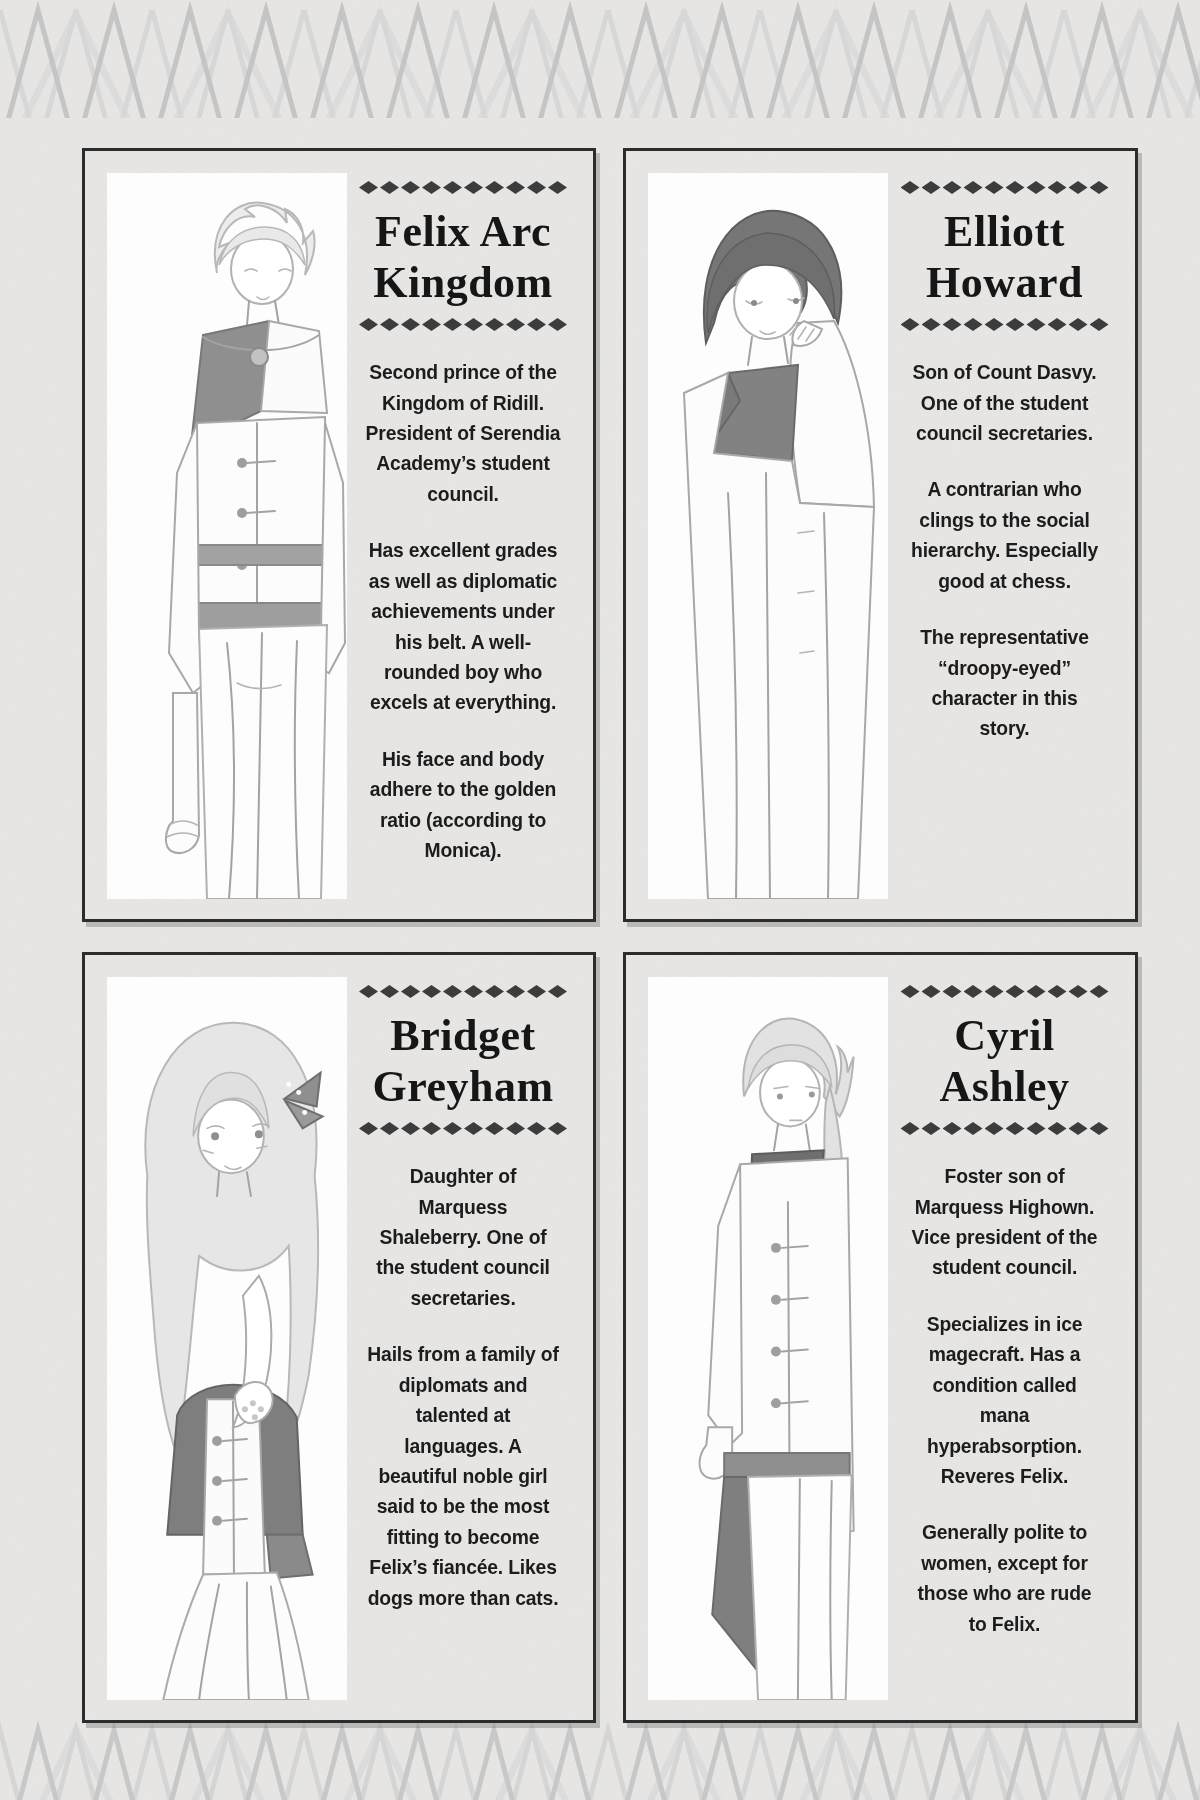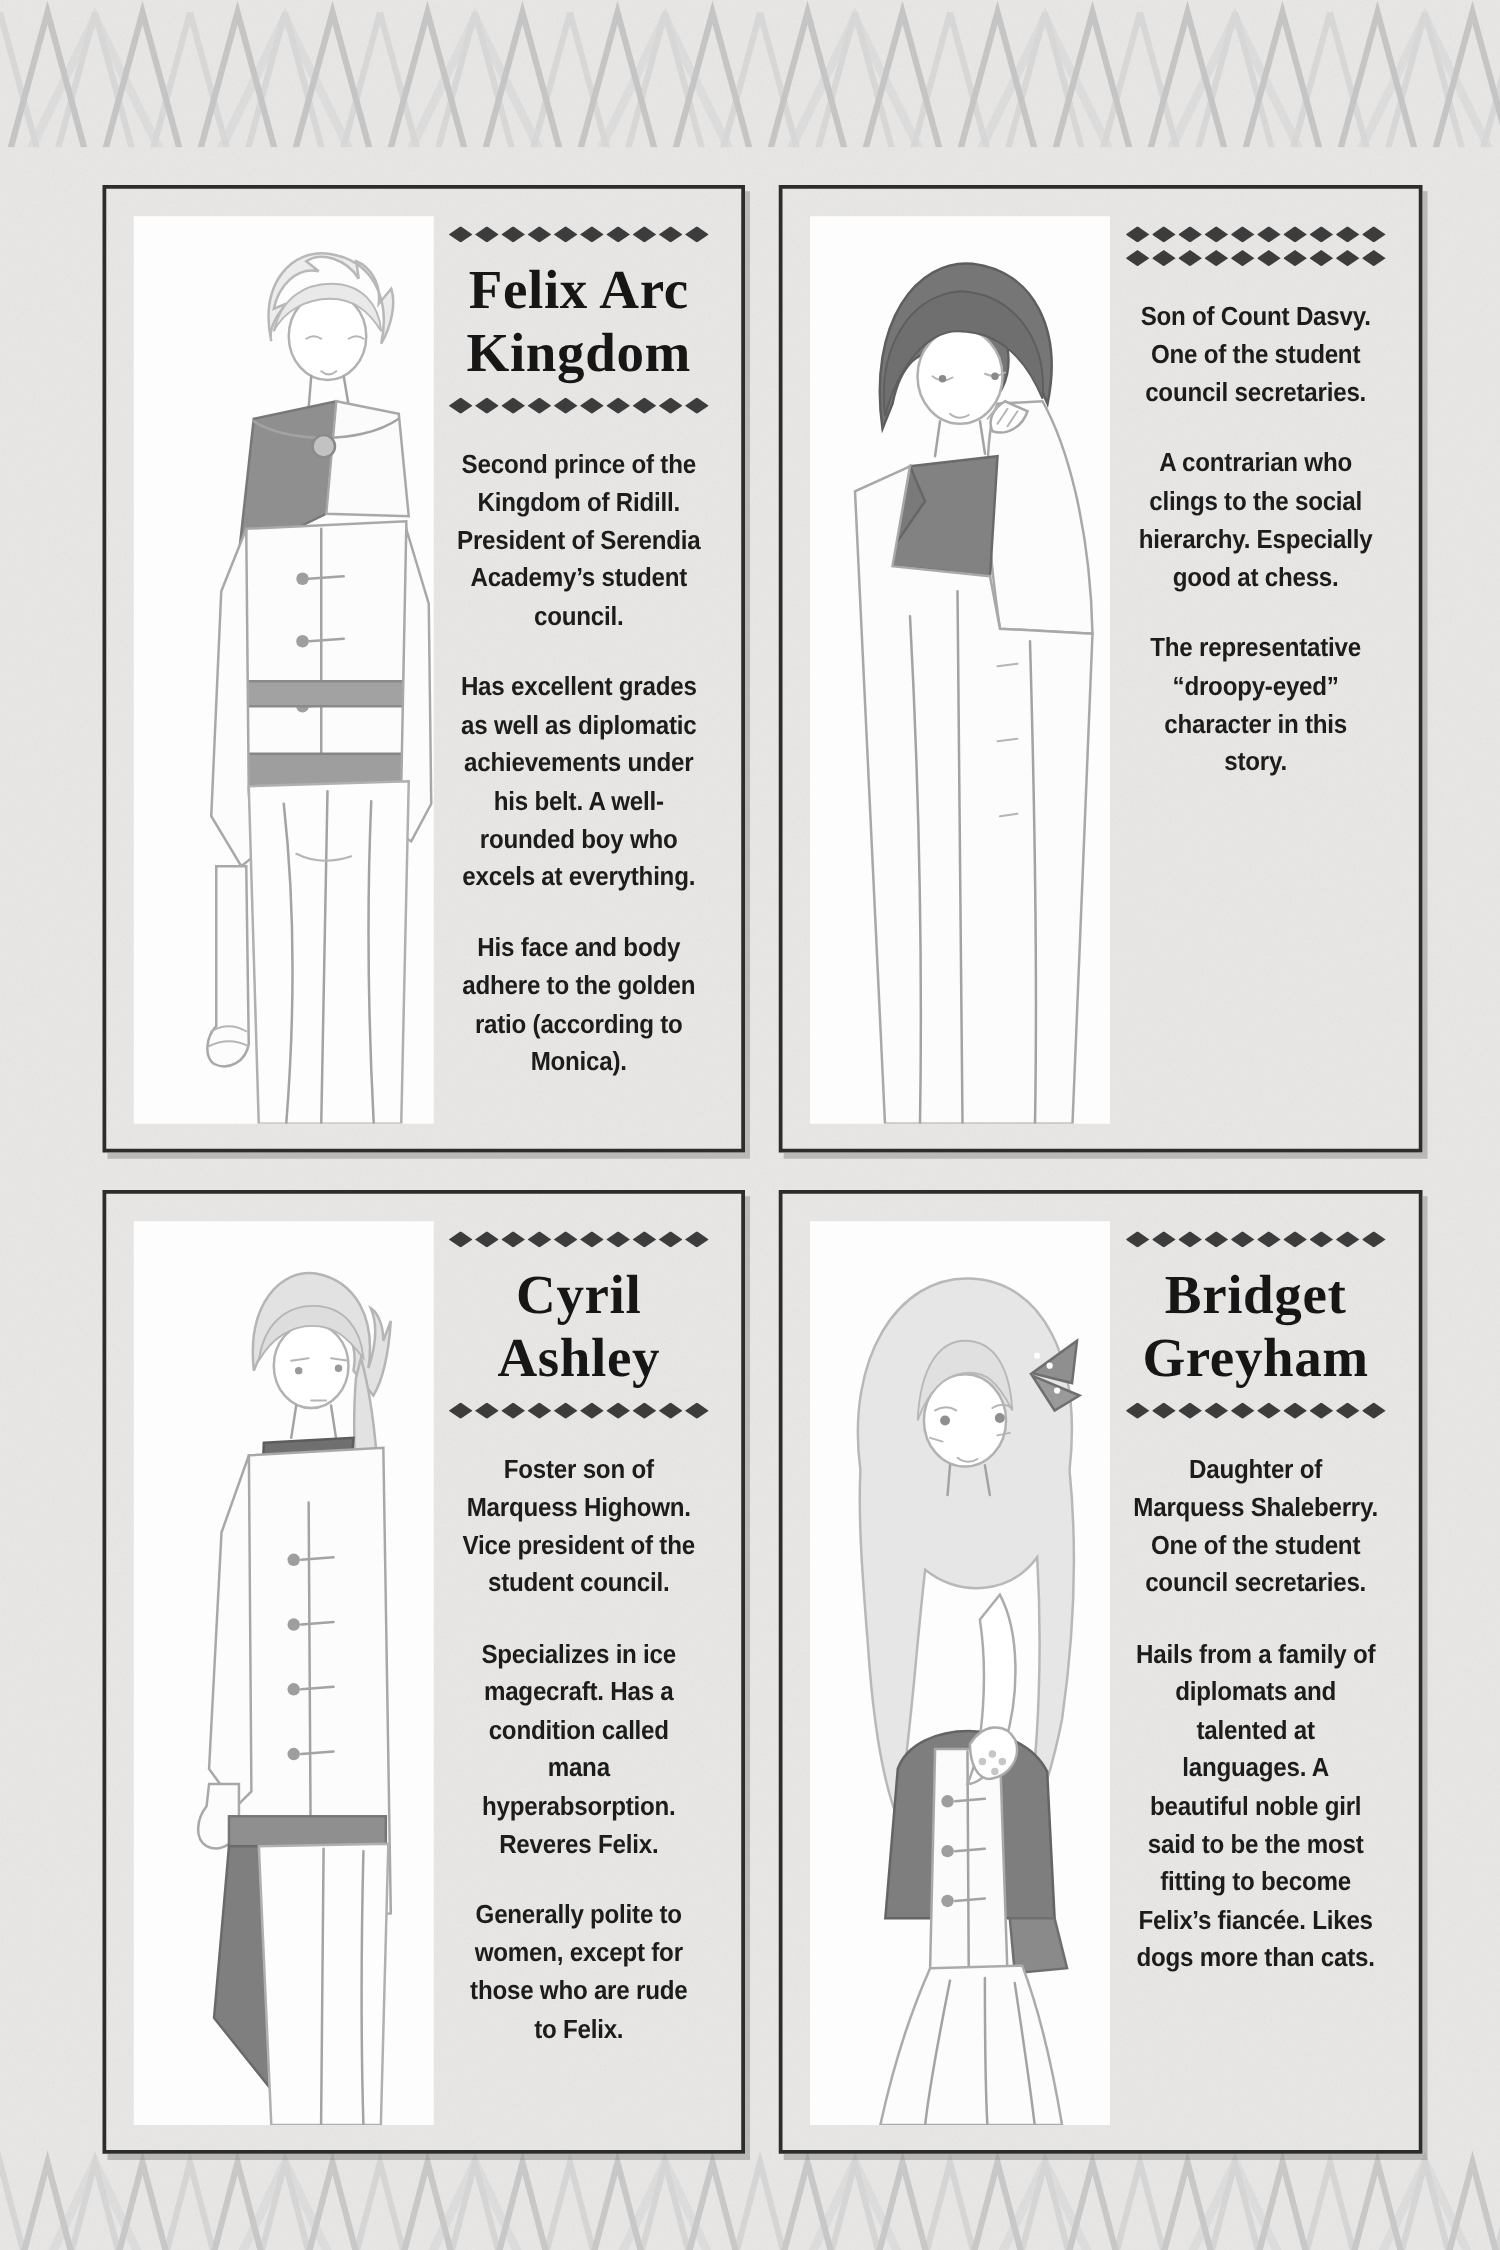--- a/index.html
+++ b/index.html
@@ -193,105 +193,40 @@
           <span class="dm" style="background: rgb(60, 60, 60);"></span>
           <span class="dm" style="background: rgb(60, 60, 60);"></span>
           <span class="dm" style="background: rgb(60, 60, 60);"></span>
           <span class="dm" style="background: rgb(60, 60, 60);"></span>
           <span class="dm" style="background: rgb(60, 60, 60);"></span>
           <span class="dm" style="background: rgb(60, 60, 60);"></span>
           <span class="dm" style="background: rgb(60, 60, 60);"></span>
           <span class="dm" style="background: rgb(60, 60, 60);"></span>
           <span class="dm" style="background: rgb(60, 60, 60);"></span>
         </div>
+      <div class="card-title">
+        <div>Elliott</div>
+        <div>Howard</div>
+      </div>
       <div class="diamonds">
           <span class="dm" style="background: rgb(60, 60, 60);"></span>
           <span class="dm" style="background: rgb(60, 60, 60);"></span>
           <span class="dm" style="background: rgb(60, 60, 60);"></span>
           <span class="dm" style="background: rgb(60, 60, 60);"></span>
           <span class="dm" style="background: rgb(60, 60, 60);"></span>
           <span class="dm" style="background: rgb(60, 60, 60);"></span>
           <span class="dm" style="background: rgb(60, 60, 60);"></span>
           <span class="dm" style="background: rgb(60, 60, 60);"></span>
           <span class="dm" style="background: rgb(60, 60, 60);"></span>
           <span class="dm" style="background: rgb(60, 60, 60);"></span>
         </div>
       <div class="desc">
         <p>Son of Count Dasvy. One of the student council secretaries.</p>
         <p>A contrarian who clings to the social hierarchy. Especially good at chess.</p>
         <p>The representative “droopy-eyed” character in this story.</p>
-      </div>
-    </div>
-  </div>
-
-  <div class="card">
-    <div class="portrait">
-      <svg viewBox="0 0 240 726">
-        <path d="M96,120 C90,66 118,38 146,42 C178,48 194,78 188,118 C194,100 196,84 190,70 C196,74 200,84 200,96 L206,80 C204,110 198,130 192,140 L176,120 C180,98 170,80 152,76 C132,72 108,88 96,120 Z" fill="#e2e2e2" stroke="#b5b5b5" stroke-width="2"></path>
-        <ellipse cx="142" cy="116" rx="30" ry="34" fill="#ffffff" stroke="#b2b2b2" stroke-width="2"></ellipse>
-        <path d="M100,112 C104,82 122,68 144,68 C168,68 182,86 184,110 C170,92 160,84 143,84 C126,84 110,94 100,112 Z" fill="#dddddd" stroke="#b5b5b5" stroke-width="1.5"></path>
-        <path d="M182,110 C196,160 200,240 196,320 C192,380 184,420 176,446 C186,380 186,300 180,240 C176,190 176,150 178,126 Z" fill="#e2e2e2" stroke="#b5b5b5" stroke-width="2"></path>
-        <path class="skt" d="M126,112 l14,-2 M158,110 l14,2"></path>
-        <circle cx="132" cy="120" r="3" fill="#9a9a9a"></circle>
-          <circle cx="164" cy="118" r="3" fill="#9a9a9a"></circle>
-        <path class="skt" d="M142,144 l12,0"></path>
-        <path class="sk" d="M130,148 L126,174 M158,148 L162,174"></path>
-        <path d="M104,178 L176,174 L172,222 L102,226 Z" fill="#6f6f6f" stroke="#5c5c5c" stroke-width="2"></path>
-        <circle cx="138" cy="204" r="8" fill="#c8c8c8" stroke="#8a8a8a" stroke-width="2"></circle>
-        <path d="M92,188 L200,182 L206,556 L80,562 Z" fill="#fcfcfc" stroke="#a8a8a8" stroke-width="2"></path>
-        <path class="sk" d="M140,226 L142,560"></path>
-        <circle cx="128" cy="272" r="5" fill="#9e9e9e"></circle>
-          <path class="sk" d="M134,272 L160,270"></path>
-        <circle cx="128" cy="324" r="5" fill="#9e9e9e"></circle>
-          <path class="sk" d="M134,324 L160,322"></path>
-        <circle cx="128" cy="376" r="5" fill="#9e9e9e"></circle>
-          <path class="sk" d="M134,376 L160,374"></path>
-        <circle cx="128" cy="428" r="5" fill="#9e9e9e"></circle>
-          <path class="sk" d="M134,428 L160,426"></path>
-        <path d="M92,188 L70,250 L60,440 L82,470 L94,458 Z" fill="#fcfcfc" stroke="#a8a8a8" stroke-width="2"></path>
-        <path d="M58,470 C50,480 48,496 58,502 C70,508 84,498 84,484 L84,452 L60,452 Z" fill="#fcfcfc" stroke="#a8a8a8" stroke-width="2"></path>
-        <rect x="76" y="478" width="126" height="24" fill="#8f8f8f" stroke="#767676" stroke-width="2"></rect>
-        <path d="M76,502 L134,502 L112,700 L64,640 Z" fill="#7f7f7f" stroke="#6a6a6a" stroke-width="2"></path>
-        <path d="M100,502 L204,500 L198,726 L110,726 Z" fill="#fdfdfd" stroke="#b0b0b0" stroke-width="2"></path>
-        <path class="sk" d="M152,504 L150,726 M184,506 C182,590 182,660 184,726"></path>
-      </svg>
-    </div>
-    <div class="info">
-      <div class="diamonds">
-          <span class="dm" style="background: rgb(60, 60, 60);"></span>
-          <span class="dm" style="background: rgb(60, 60, 60);"></span>
-          <span class="dm" style="background: rgb(60, 60, 60);"></span>
-          <span class="dm" style="background: rgb(60, 60, 60);"></span>
-          <span class="dm" style="background: rgb(60, 60, 60);"></span>
-          <span class="dm" style="background: rgb(60, 60, 60);"></span>
-          <span class="dm" style="background: rgb(60, 60, 60);"></span>
-          <span class="dm" style="background: rgb(60, 60, 60);"></span>
-          <span class="dm" style="background: rgb(60, 60, 60);"></span>
-          <span class="dm" style="background: rgb(60, 60, 60);"></span>
-        </div>
-      <div class="card-title">
-        <div>Cyril</div>
-        <div>Ashley</div>
-      </div>
-      <div class="diamonds">
-          <span class="dm" style="background: rgb(60, 60, 60);"></span>
-          <span class="dm" style="background: rgb(60, 60, 60);"></span>
-          <span class="dm" style="background: rgb(60, 60, 60);"></span>
-          <span class="dm" style="background: rgb(60, 60, 60);"></span>
-          <span class="dm" style="background: rgb(60, 60, 60);"></span>
-          <span class="dm" style="background: rgb(60, 60, 60);"></span>
-          <span class="dm" style="background: rgb(60, 60, 60);"></span>
-          <span class="dm" style="background: rgb(60, 60, 60);"></span>
-          <span class="dm" style="background: rgb(60, 60, 60);"></span>
-          <span class="dm" style="background: rgb(60, 60, 60);"></span>
-        </div>
-      <div class="desc">
-        <p>Foster son of Marquess Highown. Vice president of the student council.</p>
-        <p>Specializes in ice magecraft. Has a condition called mana hyperabsorption. Reveres Felix.</p>
-        <p>Generally polite to women, except for those who are rude to Felix.</p>
       </div>
     </div>
   </div>
 
   <div class="card">
     <div class="portrait">
       <svg viewBox="0 0 240 726">
         <path d="M40,200 C28,110 70,44 128,46 C186,48 218,110 208,200 C214,260 212,330 202,400 C194,440 184,470 174,486 C184,420 186,340 182,270 C160,300 120,302 92,280 C84,350 80,420 70,480 C58,450 50,400 46,340 C42,290 38,240 40,200 Z" fill="#e6e6e6" stroke="#b8b8b8" stroke-width="2"></path>
         <ellipse cx="124" cy="160" rx="33" ry="37" fill="#ffffff" stroke="#b2b2b2" stroke-width="2"></ellipse>
         <path d="M86,160 C88,116 104,96 124,96 C148,96 160,118 162,152 C150,128 140,120 123,122 C106,124 94,138 86,160 Z" fill="#e0e0e0" stroke="#b8b8b8" stroke-width="1.5"></path>
@@ -354,13 +289,82 @@
           <span class="dm" style="background: rgb(60, 60, 60);"></span>
           <span class="dm" style="background: rgb(60, 60, 60);"></span>
         </div>
       <div class="desc">
         <p>Daughter of Marquess Shaleberry. One of the student council secretaries.</p>
         <p>Hails from a family of diplomats and talented at languages. A beautiful noble girl said to be the most fitting to become Felix’s fiancée. Likes dogs more than cats.</p>
       </div>
     </div>
   </div>
 
+  <div class="card">
+    <div class="portrait">
+      <svg viewBox="0 0 240 726">
+        <path d="M96,120 C90,66 118,38 146,42 C178,48 194,78 188,118 C194,100 196,84 190,70 C196,74 200,84 200,96 L206,80 C204,110 198,130 192,140 L176,120 C180,98 170,80 152,76 C132,72 108,88 96,120 Z" fill="#e2e2e2" stroke="#b5b5b5" stroke-width="2"></path>
+        <ellipse cx="142" cy="116" rx="30" ry="34" fill="#ffffff" stroke="#b2b2b2" stroke-width="2"></ellipse>
+        <path d="M100,112 C104,82 122,68 144,68 C168,68 182,86 184,110 C170,92 160,84 143,84 C126,84 110,94 100,112 Z" fill="#dddddd" stroke="#b5b5b5" stroke-width="1.5"></path>
+        <path d="M182,110 C196,160 200,240 196,320 C192,380 184,420 176,446 C186,380 186,300 180,240 C176,190 176,150 178,126 Z" fill="#e2e2e2" stroke="#b5b5b5" stroke-width="2"></path>
+        <path class="skt" d="M126,112 l14,-2 M158,110 l14,2"></path>
+        <circle cx="132" cy="120" r="3" fill="#9a9a9a"></circle>
+          <circle cx="164" cy="118" r="3" fill="#9a9a9a"></circle>
+        <path class="skt" d="M142,144 l12,0"></path>
+        <path class="sk" d="M130,148 L126,174 M158,148 L162,174"></path>
+        <path d="M104,178 L176,174 L172,222 L102,226 Z" fill="#6f6f6f" stroke="#5c5c5c" stroke-width="2"></path>
+        <circle cx="138" cy="204" r="8" fill="#c8c8c8" stroke="#8a8a8a" stroke-width="2"></circle>
+        <path d="M92,188 L200,182 L206,556 L80,562 Z" fill="#fcfcfc" stroke="#a8a8a8" stroke-width="2"></path>
+        <path class="sk" d="M140,226 L142,560"></path>
+        <circle cx="128" cy="272" r="5" fill="#9e9e9e"></circle>
+          <path class="sk" d="M134,272 L160,270"></path>
+        <circle cx="128" cy="324" r="5" fill="#9e9e9e"></circle>
+          <path class="sk" d="M134,324 L160,322"></path>
+        <circle cx="128" cy="376" r="5" fill="#9e9e9e"></circle>
+          <path class="sk" d="M134,376 L160,374"></path>
+        <circle cx="128" cy="428" r="5" fill="#9e9e9e"></circle>
+          <path class="sk" d="M134,428 L160,426"></path>
+        <path d="M92,188 L70,250 L60,440 L82,470 L94,458 Z" fill="#fcfcfc" stroke="#a8a8a8" stroke-width="2"></path>
+        <path d="M58,470 C50,480 48,496 58,502 C70,508 84,498 84,484 L84,452 L60,452 Z" fill="#fcfcfc" stroke="#a8a8a8" stroke-width="2"></path>
+        <rect x="76" y="478" width="126" height="24" fill="#8f8f8f" stroke="#767676" stroke-width="2"></rect>
+        <path d="M76,502 L134,502 L112,700 L64,640 Z" fill="#7f7f7f" stroke="#6a6a6a" stroke-width="2"></path>
+        <path d="M100,502 L204,500 L198,726 L110,726 Z" fill="#fdfdfd" stroke="#b0b0b0" stroke-width="2"></path>
+        <path class="sk" d="M152,504 L150,726 M184,506 C182,590 182,660 184,726"></path>
+      </svg>
+    </div>
+    <div class="info">
+      <div class="diamonds">
+          <span class="dm" style="background: rgb(60, 60, 60);"></span>
+          <span class="dm" style="background: rgb(60, 60, 60);"></span>
+          <span class="dm" style="background: rgb(60, 60, 60);"></span>
+          <span class="dm" style="background: rgb(60, 60, 60);"></span>
+          <span class="dm" style="background: rgb(60, 60, 60);"></span>
+          <span class="dm" style="background: rgb(60, 60, 60);"></span>
+          <span class="dm" style="background: rgb(60, 60, 60);"></span>
+          <span class="dm" style="background: rgb(60, 60, 60);"></span>
+          <span class="dm" style="background: rgb(60, 60, 60);"></span>
+          <span class="dm" style="background: rgb(60, 60, 60);"></span>
+        </div>
+      <div class="card-title">
+        <div>Cyril</div>
+        <div>Ashley</div>
+      </div>
+      <div class="diamonds">
+          <span class="dm" style="background: rgb(60, 60, 60);"></span>
+          <span class="dm" style="background: rgb(60, 60, 60);"></span>
+          <span class="dm" style="background: rgb(60, 60, 60);"></span>
+          <span class="dm" style="background: rgb(60, 60, 60);"></span>
+          <span class="dm" style="background: rgb(60, 60, 60);"></span>
+          <span class="dm" style="background: rgb(60, 60, 60);"></span>
+          <span class="dm" style="background: rgb(60, 60, 60);"></span>
+          <span class="dm" style="background: rgb(60, 60, 60);"></span>
+          <span class="dm" style="background: rgb(60, 60, 60);"></span>
+          <span class="dm" style="background: rgb(60, 60, 60);"></span>
+        </div>
+      <div class="desc">
+        <p>Foster son of Marquess Highown. Vice president of the student council.</p>
+        <p>Specializes in ice magecraft. Has a condition called mana hyperabsorption. Reveres Felix.</p>
+        <p>Generally polite to women, except for those who are rude to Felix.</p>
+      </div>
+    </div>
+  </div>
+
 </div>
 
 </body></html>

